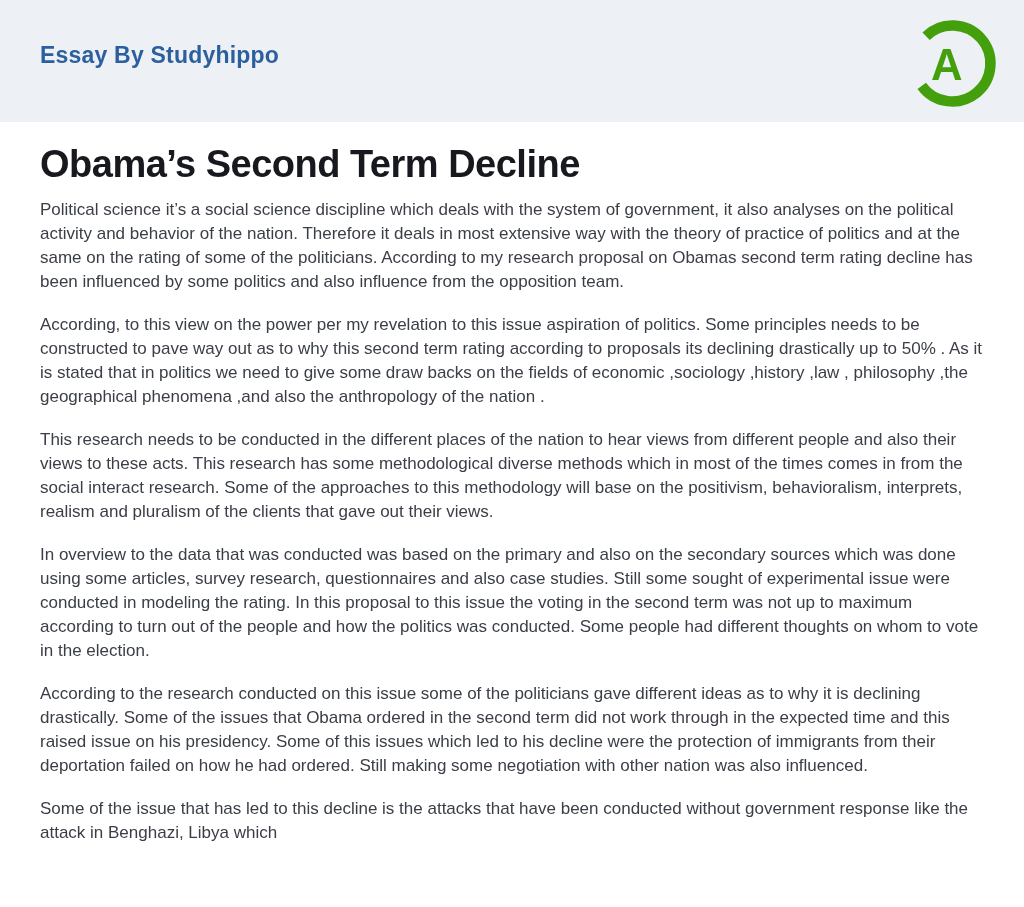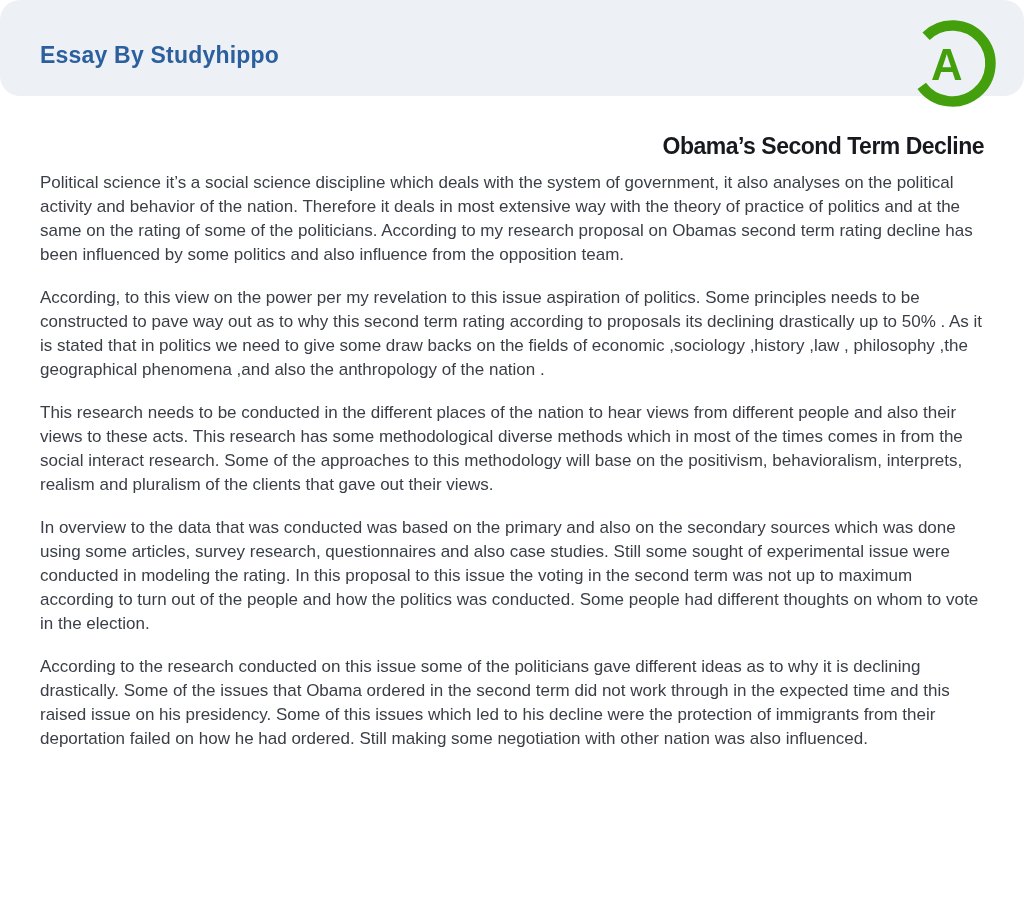--- a/index.html
+++ b/index.html
@@ -12,24 +12,23 @@
   .page {
     width: 1024px;
     height: 907px;
     position: relative;
     background: #ffffff;
     overflow: hidden;
   }
   .header {
     position: relative;
     width: 100%;
-    height: 96px;
+    height: 122px;
     background: #edf1f6;
     padding: 43px 40px 0 40px;
-    border-radius: 20px;
   }
   .site-label {
     color: #2b5f9e;
     font-size: 23px;
     font-weight: 700;
     letter-spacing: 0.2px;
     line-height: 1.1;
     margin: 0 0 14px 0;
   }
   .site-url {
@@ -45,27 +44,26 @@
     top: 16px;
     right: 24px;
     width: 95px;
     height: 95px;
   }
   .logo svg { width: 100%; height: 100%; display: block; }
   .content {
     padding: 22px 40px 0 40px;
   }
   .article-title {
-    margin: 16px 0 12px 0;
+    margin: 0 0 12px 0;
     color: #17191e;
-    font-size: 23px;
+    font-size: 38px;
     font-weight: 800;
     letter-spacing: -0.5px;
     line-height: 1.1;
-    text-align: right;
   }
   .article-body p {
     margin: 0 0 19px 0;
     color: #3a3e46;
     font-size: 17px;
     line-height: 24px;
     max-width: 946px;
   }
 </style>
 </head>
@@ -86,16 +84,17 @@
 
   <div class="content">
     <h1 class="article-title">Obama’s Second Term Decline</h1>
 
     <div class="article-body">
       <p>Political science it’s a social science discipline which deals with the system of government, it also analyses on the political activity and behavior of the nation. Therefore it deals in most extensive way with the theory of practice of politics and at the same on the rating of some of the politicians. According to my research proposal on Obamas second term rating decline has been influenced by some politics and also influence from the opposition team.</p>
       <p>According, to this view on the power per my revelation to this issue aspiration of politics. Some principles needs to be constructed to pave way out as to why this second term rating according to proposals its declining drastically up to 50% . As it is stated that in politics we need to give some draw backs on the fields of economic ,sociology ,history ,law , philosophy ,the geographical phenomena ,and also the anthropology of the nation .</p>
       <p>This research needs to be conducted in the different places of the nation to hear views from different people and also their views to these acts. This research has some methodological diverse methods which in most of the times comes in from the social interact research. Some of the approaches to this methodology will base on the positivism, behavioralism, interprets, realism and pluralism of the clients that gave out their views.</p>
       <p>In overview to the data that was conducted was based on the primary and also on the secondary sources which was done using some articles, survey research, questionnaires and also case studies. Still some sought of experimental issue were conducted in modeling the rating. In this proposal to this issue the voting in the second term was not up to maximum according to turn out of the people and how the politics was conducted. Some people had different thoughts on whom to vote in the election.</p>
       <p>According to the research conducted on this issue some of the politicians gave different ideas as to why it is declining drastically. Some of the issues that Obama ordered in the second term did not work through in the expected time and this raised issue on his presidency. Some of this issues which led to his decline were the protection of immigrants from their deportation failed on how he had ordered. Still making some negotiation with other nation was also influenced.</p>
+      <p>Some of the issue that has led to this decline is the attacks that have been conducted without government response like the attack in Benghazi, Libya which</p>
     </div>
   </div>
 
 </div>
 
 </body></html>

